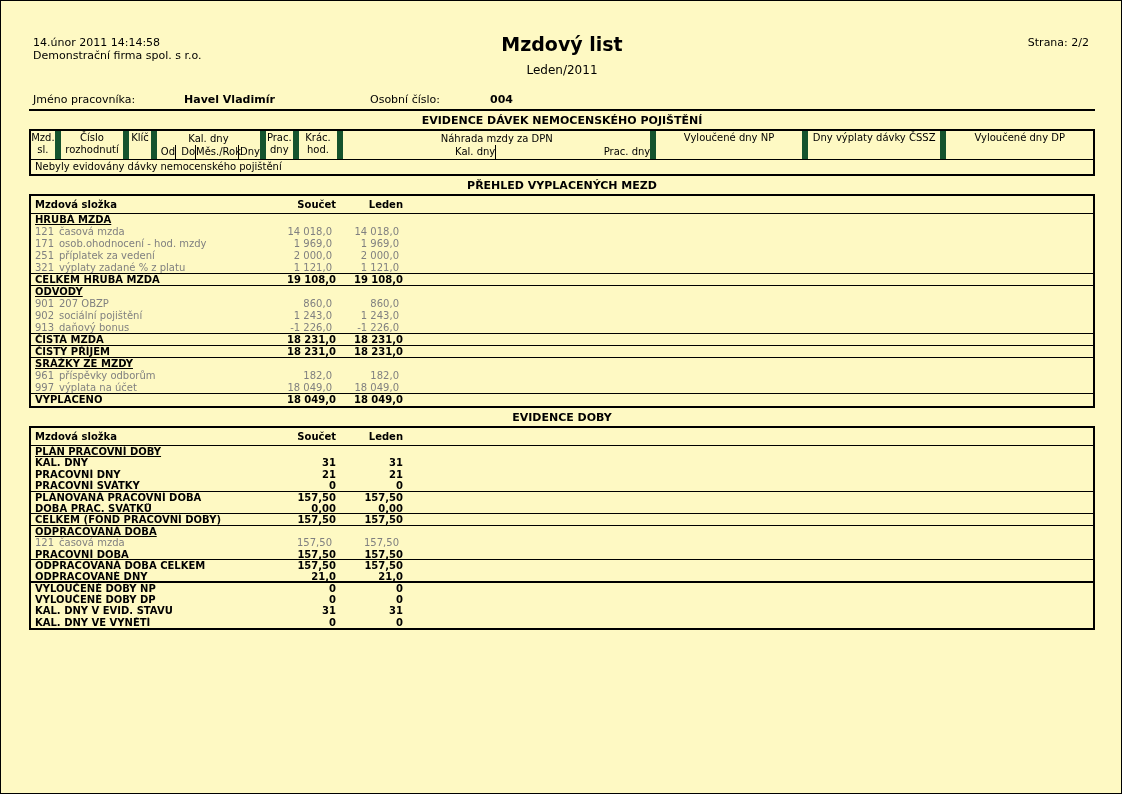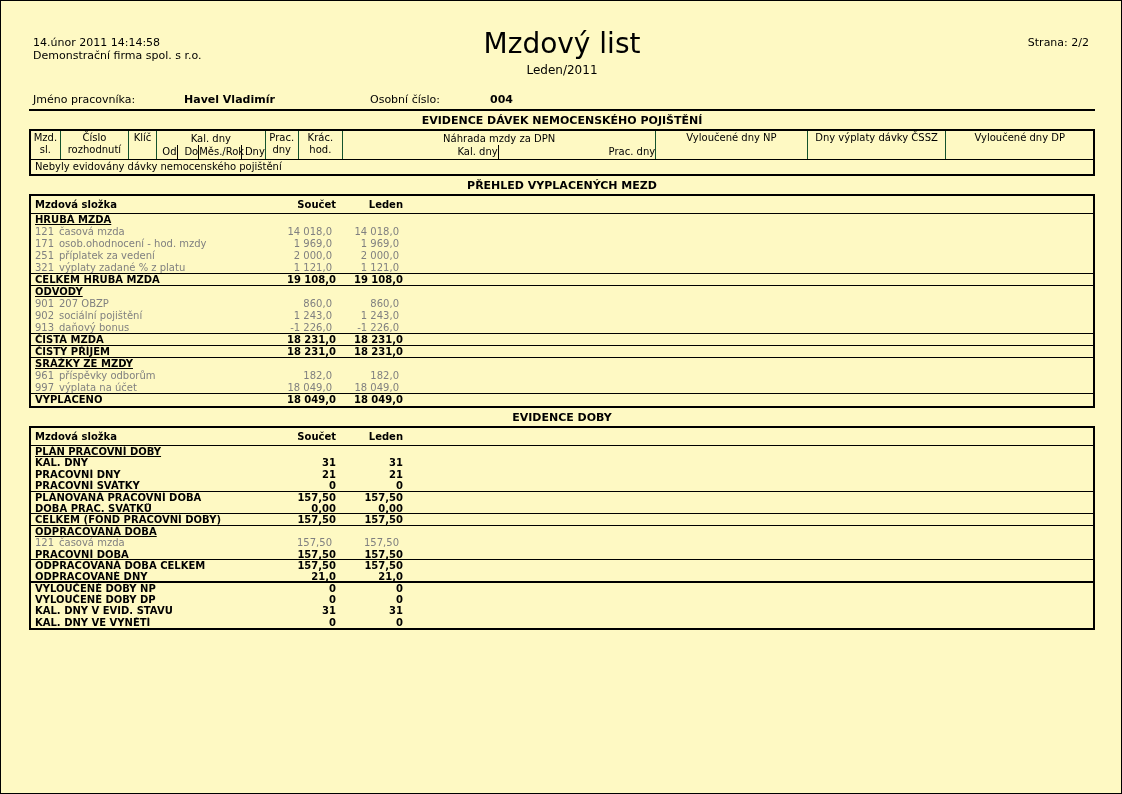--- a/index.html
+++ b/index.html
@@ -8,40 +8,40 @@
     border:1px solid #000; box-sizing:border-box;
     font-family:"DejaVu Sans","Liberation Sans",sans-serif; color:#000;
     overflow:hidden;
   }
   .content { padding:0 26px 0 28px; }
 
   
   .report-header { position:relative; padding-top:35px; height:56px; }
   .hdr-left { position:absolute; left:4px; top:35px; font-size:11px; line-height:13px; }
   .hdr-center { position:absolute; left:0; right:0; top:30px; text-align:center; }
-  .hdr-title { font-size:28px; font-weight:normal; line-height:26px; }
+  .hdr-title { font-size:19px; font-weight:bold; line-height:26px; }
   .hdr-period { font-size:12px; line-height:14px; margin-top:6px; }
   .hdr-right { position:absolute; right:6px; top:35px; font-size:11px; }
 
   
   .worker-row { display:flex; font-size:11px; line-height:14px; padding:1px 0 2px 4px;
                 border-bottom:2px solid #000; }
   .w-label1 { flex:0 0 151px; }
   .w-name   { flex:0 0 186px; font-weight:bold; }
   .w-label2 { flex:0 0 120px; }
   .w-number { font-weight:bold; }
 
   
   .section-title { text-align:center; font-size:11px; font-weight:bold; line-height:13px;
                    margin:3px 0 2px 0; }
 
   
   .sick-table { border:2px solid #000; }
   .sick-header { display:flex; height:28px; border-bottom:1px solid #000; font-size:10px; }
-  .sh-cell { border-right:1px solid #14532d; text-align:center; box-sizing:border-box;
+  .sh-cell { border-right:6px solid #14532d; text-align:center; box-sizing:border-box;
              line-height:12px; padding-top:1px; }
   .sh-cell:last-child { border-right:none; }
   .sh-group { display:flex; flex-direction:column; padding-top:0; }
   .sh-group-title { height:13px; line-height:13px; text-align:center; padding-top:1px; }
   .sh-subrow { display:flex; flex:1; }
   .sh-sub { box-sizing:border-box; text-align:right; line-height:13px; border-left:1px solid #000; }
   .sh-sub:first-child { border-left:none; }
   .w30{width:30px}.w69{width:69px}.w28{width:28px}.w109{width:109px}
   .w33{width:33px}.w45{width:45px}.w313{width:313px}.w140{width:140px}
   .w153{width:153px}.w148{width:148px}

